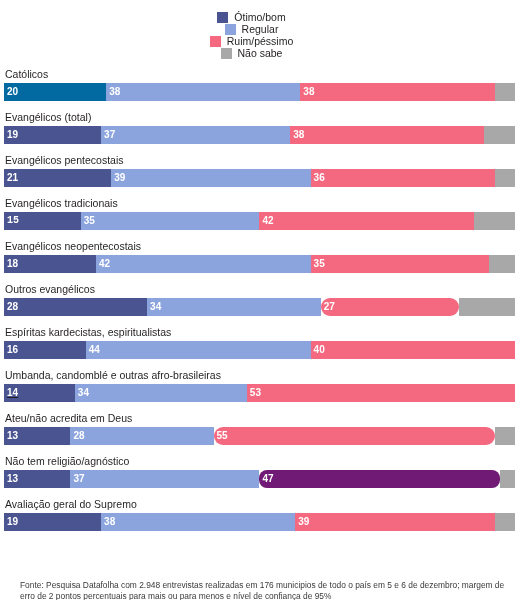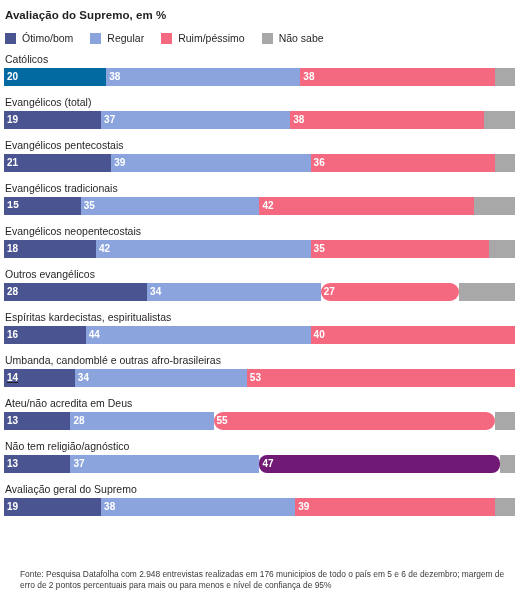--- a/index.html
+++ b/index.html
@@ -21,20 +21,21 @@
     padding-left:1px;
     letter-spacing:0.05px;
   }
 
   .legend {
     display:flex;
     align-items:center;
     gap:0px;
     margin-top:11px;
     padding-left:1px;
+    flex-direction:column;
   }
   .legend-item {
     display:flex;
     align-items:center;
     margin-right:17px;
   }
   .legend-swatch {
     width:11px; height:11px;
     margin-right:6px;
     display:inline-block;
@@ -88,21 +89,20 @@
     line-height:11.6px;
     color:#3a3a3a;
     margin-top:32px;
   }
 </style>
 </head>
 <body>
 
 <div class="page">
 
-  <div class="chart-title">Avaliação do Supremo, em %</div>
 
   <div class="legend">
       <div class="legend-item">
         <span class="legend-swatch" style="background: rgb(74, 84, 144);"></span>
         <span class="legend-label">Ótimo/bom</span>
       </div>
       <div class="legend-item">
         <span class="legend-swatch" style="background: rgb(139, 164, 221);"></span>
         <span class="legend-label">Regular</span>
       </div>

